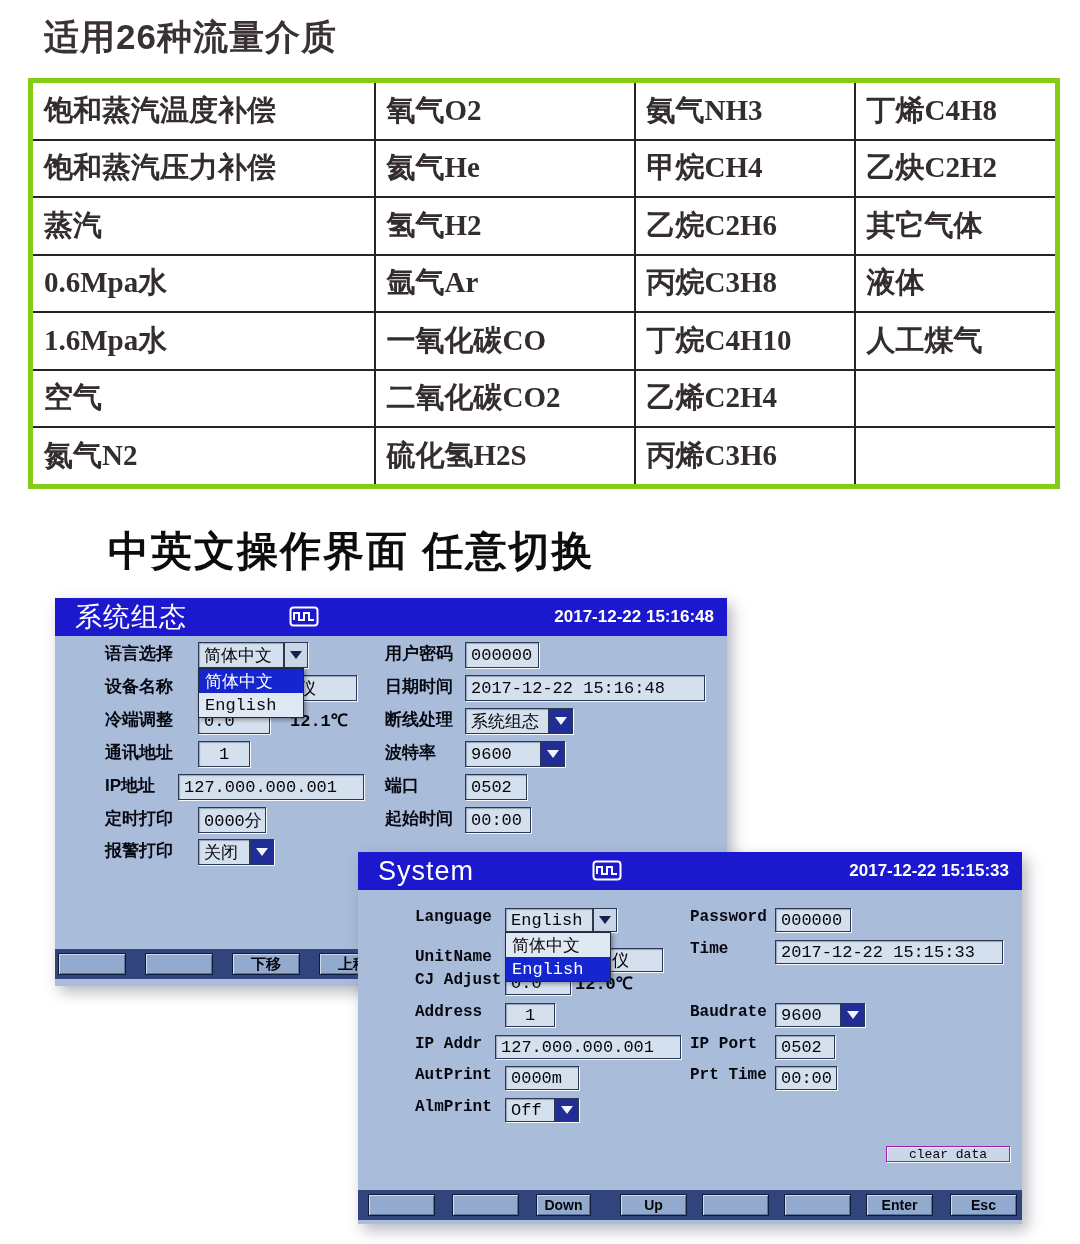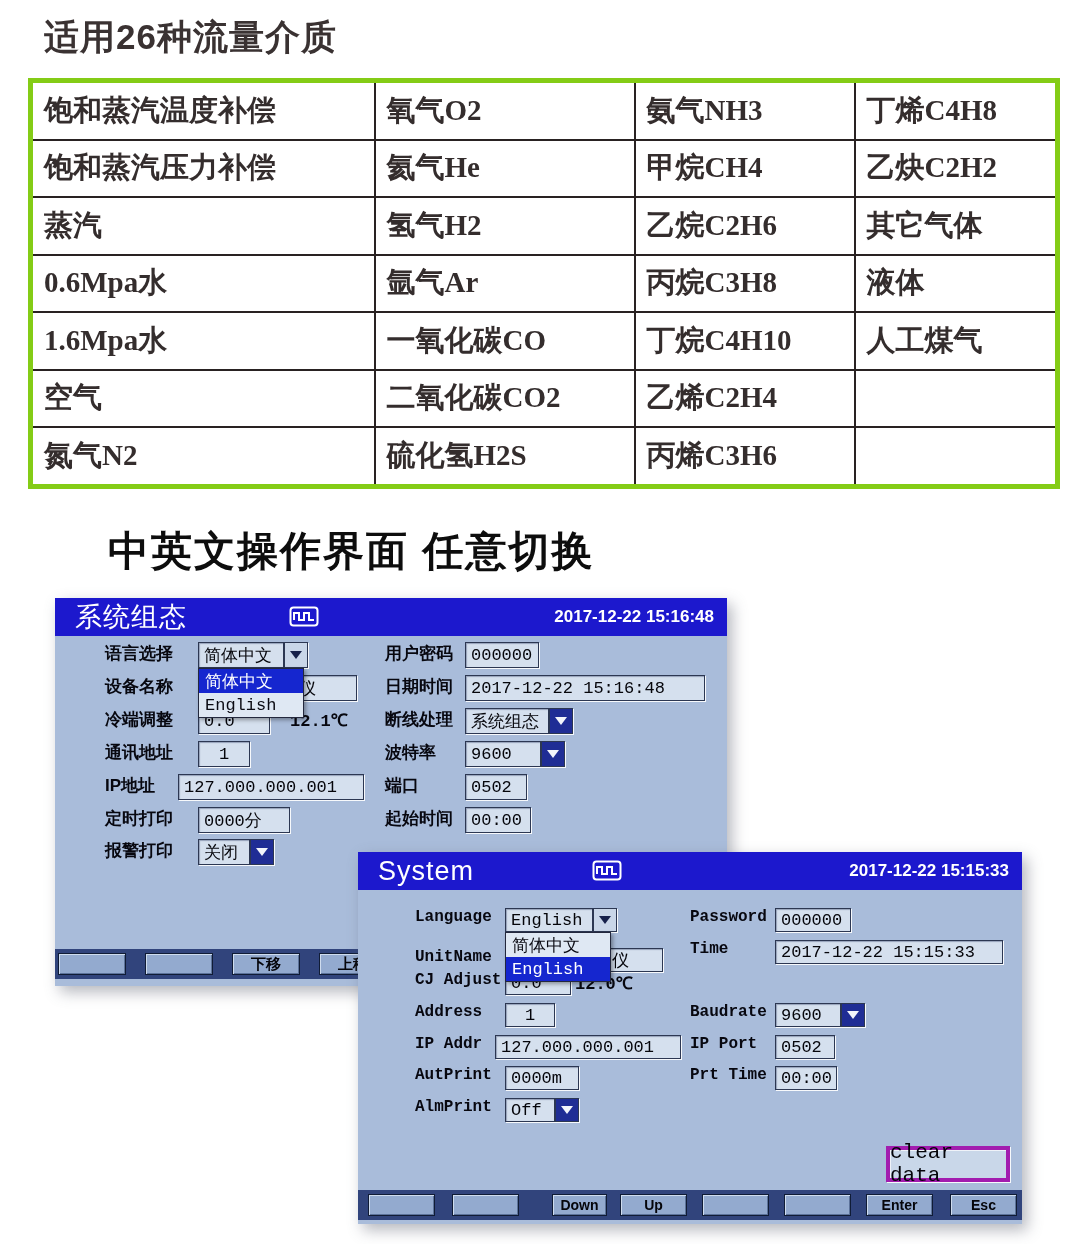--- a/index.html
+++ b/index.html
@@ -55,25 +55,25 @@
   .dd-item.mono{font-family:"Liberation Mono","DejaVu Sans Mono",monospace;}
   .dd-item.sel{background:#1526cf;color:#fff;}
 
   .softbar{position:absolute;left:0;right:0;height:30px;background:#31447c;}
   .skey{position:absolute;top:4px;height:22px;box-sizing:border-box;background:#93aacf;
         border:1px solid #101c36;box-shadow:inset 1px 1px 0 #cfdcee, inset -1px -1px 0 #5c729a;
         display:flex;align-items:center;justify-content:center;
         font-weight:700;font-size:15px;color:#05050a;white-space:nowrap;overflow:hidden;}
   .skey.en{font-size:14px;}
 
-  .clearbtn{position:absolute;left:528px;top:294px;width:124px;height:36px;box-sizing:border-box;
-            background:#c9d7e9;border:4px solid #a21caf;
+  .clearbtn{position:absolute;left:528px;top:294px;width:124px;height:16px;box-sizing:border-box;
+            background:#c9d7e9;border:1px solid #a21caf;
             box-shadow:1px 1px 0 rgba(255,255,255,.9), inset 1px 1px 0 rgba(255,255,255,.7);
             display:flex;align-items:center;justify-content:center;
-            font-family:"Liberation Mono","DejaVu Sans Mono",monospace;font-size:21px;color:#05050a;}
+            font-family:"Liberation Mono","DejaVu Sans Mono",monospace;font-size:13px;color:#05050a;}
 </style>
 </head>
 <body>
 
 <div class="page">
 
   <div class="h-media">适用26种流量介质</div>
 
   <table class="media">
     <colgroup>
@@ -161,21 +161,21 @@
     <div class="prow" style="left:50px;top:143px">
       <span class="lbl w93">通讯地址</span>
       <span class="fbox center" style="width:52px">1</span>
     </div>
     <div class="prow" style="left:50px;top:176px">
       <span class="lbl w73">IP地址</span>
       <span class="fbox" style="width:186px">127.000.000.001</span>
     </div>
     <div class="prow" style="left:50px;top:209px">
       <span class="lbl w93">定时打印</span>
-      <span class="fbox" style="width:92px">0000分</span>
+      <span class="fbox" style="width:68px">0000分</span>
     </div>
     <div class="prow" style="left:50px;top:241px">
       <span class="lbl w93">报警打印</span>
       <span class="fbox" style="width:52px">关闭</span>
       <span class="arrow dark">
           <span class="tri white"></span>
         </span>
     </div>
 
     <div class="prow" style="left:330px;top:44px">
@@ -297,21 +297,21 @@
     <div class="dropdown" style="left:147px;top:80px;width:104px">
       <div class="dd-item">简体中文</div>
       <div class="dd-item mono sel">English</div>
     </div>
 
     <div class="clearbtn">clear data</div>
 
     <div class="softbar" style="bottom:4px">
       <span class="skey en" style="left:10px;width:67px"></span>
       <span class="skey en" style="left:94px;width:67px"></span>
-      <span class="skey en" style="left:194px;width:55px">Down</span>
+      <span class="skey en" style="left:178px;width:55px">Down</span>
       <span class="skey en" style="left:262px;width:67px">Up</span>
       <span class="skey en" style="left:344px;width:67px"></span>
       <span class="skey en" style="left:426px;width:67px"></span>
       <span class="skey en" style="left:508px;width:67px">Enter</span>
       <span class="skey en" style="left:592px;width:67px">Esc</span>
     </div>
   </div>
 
 </div>
 

